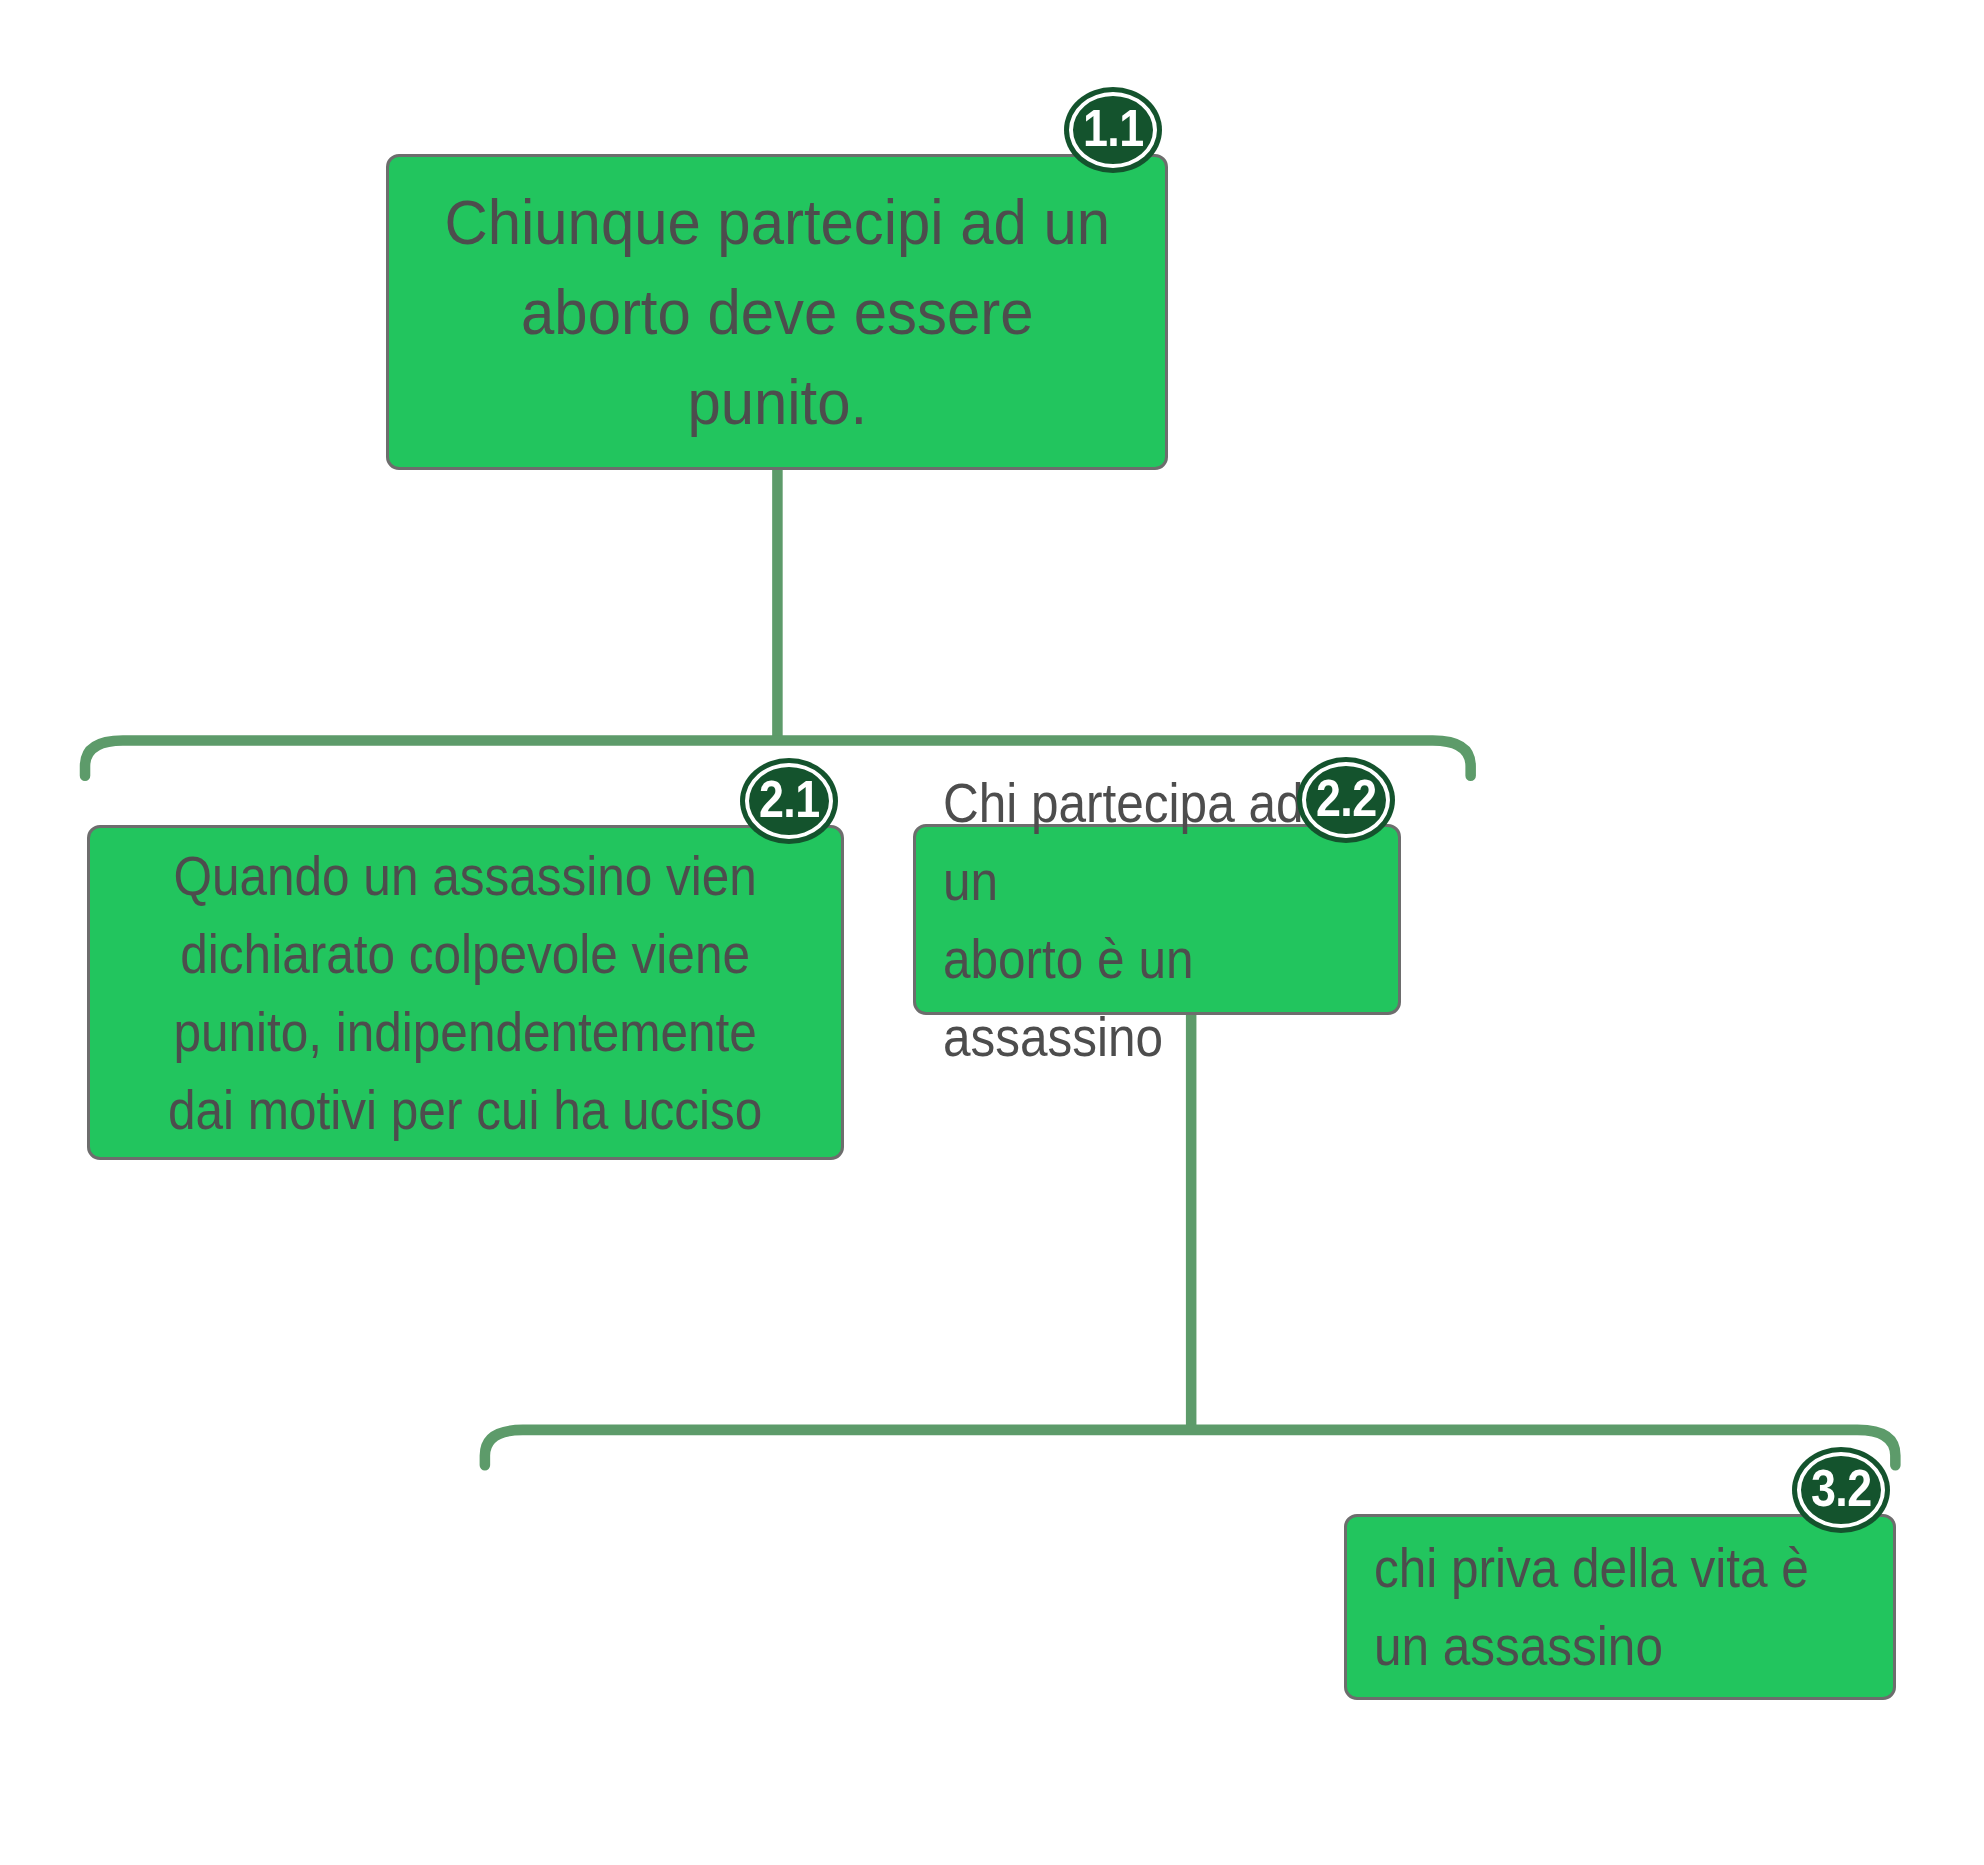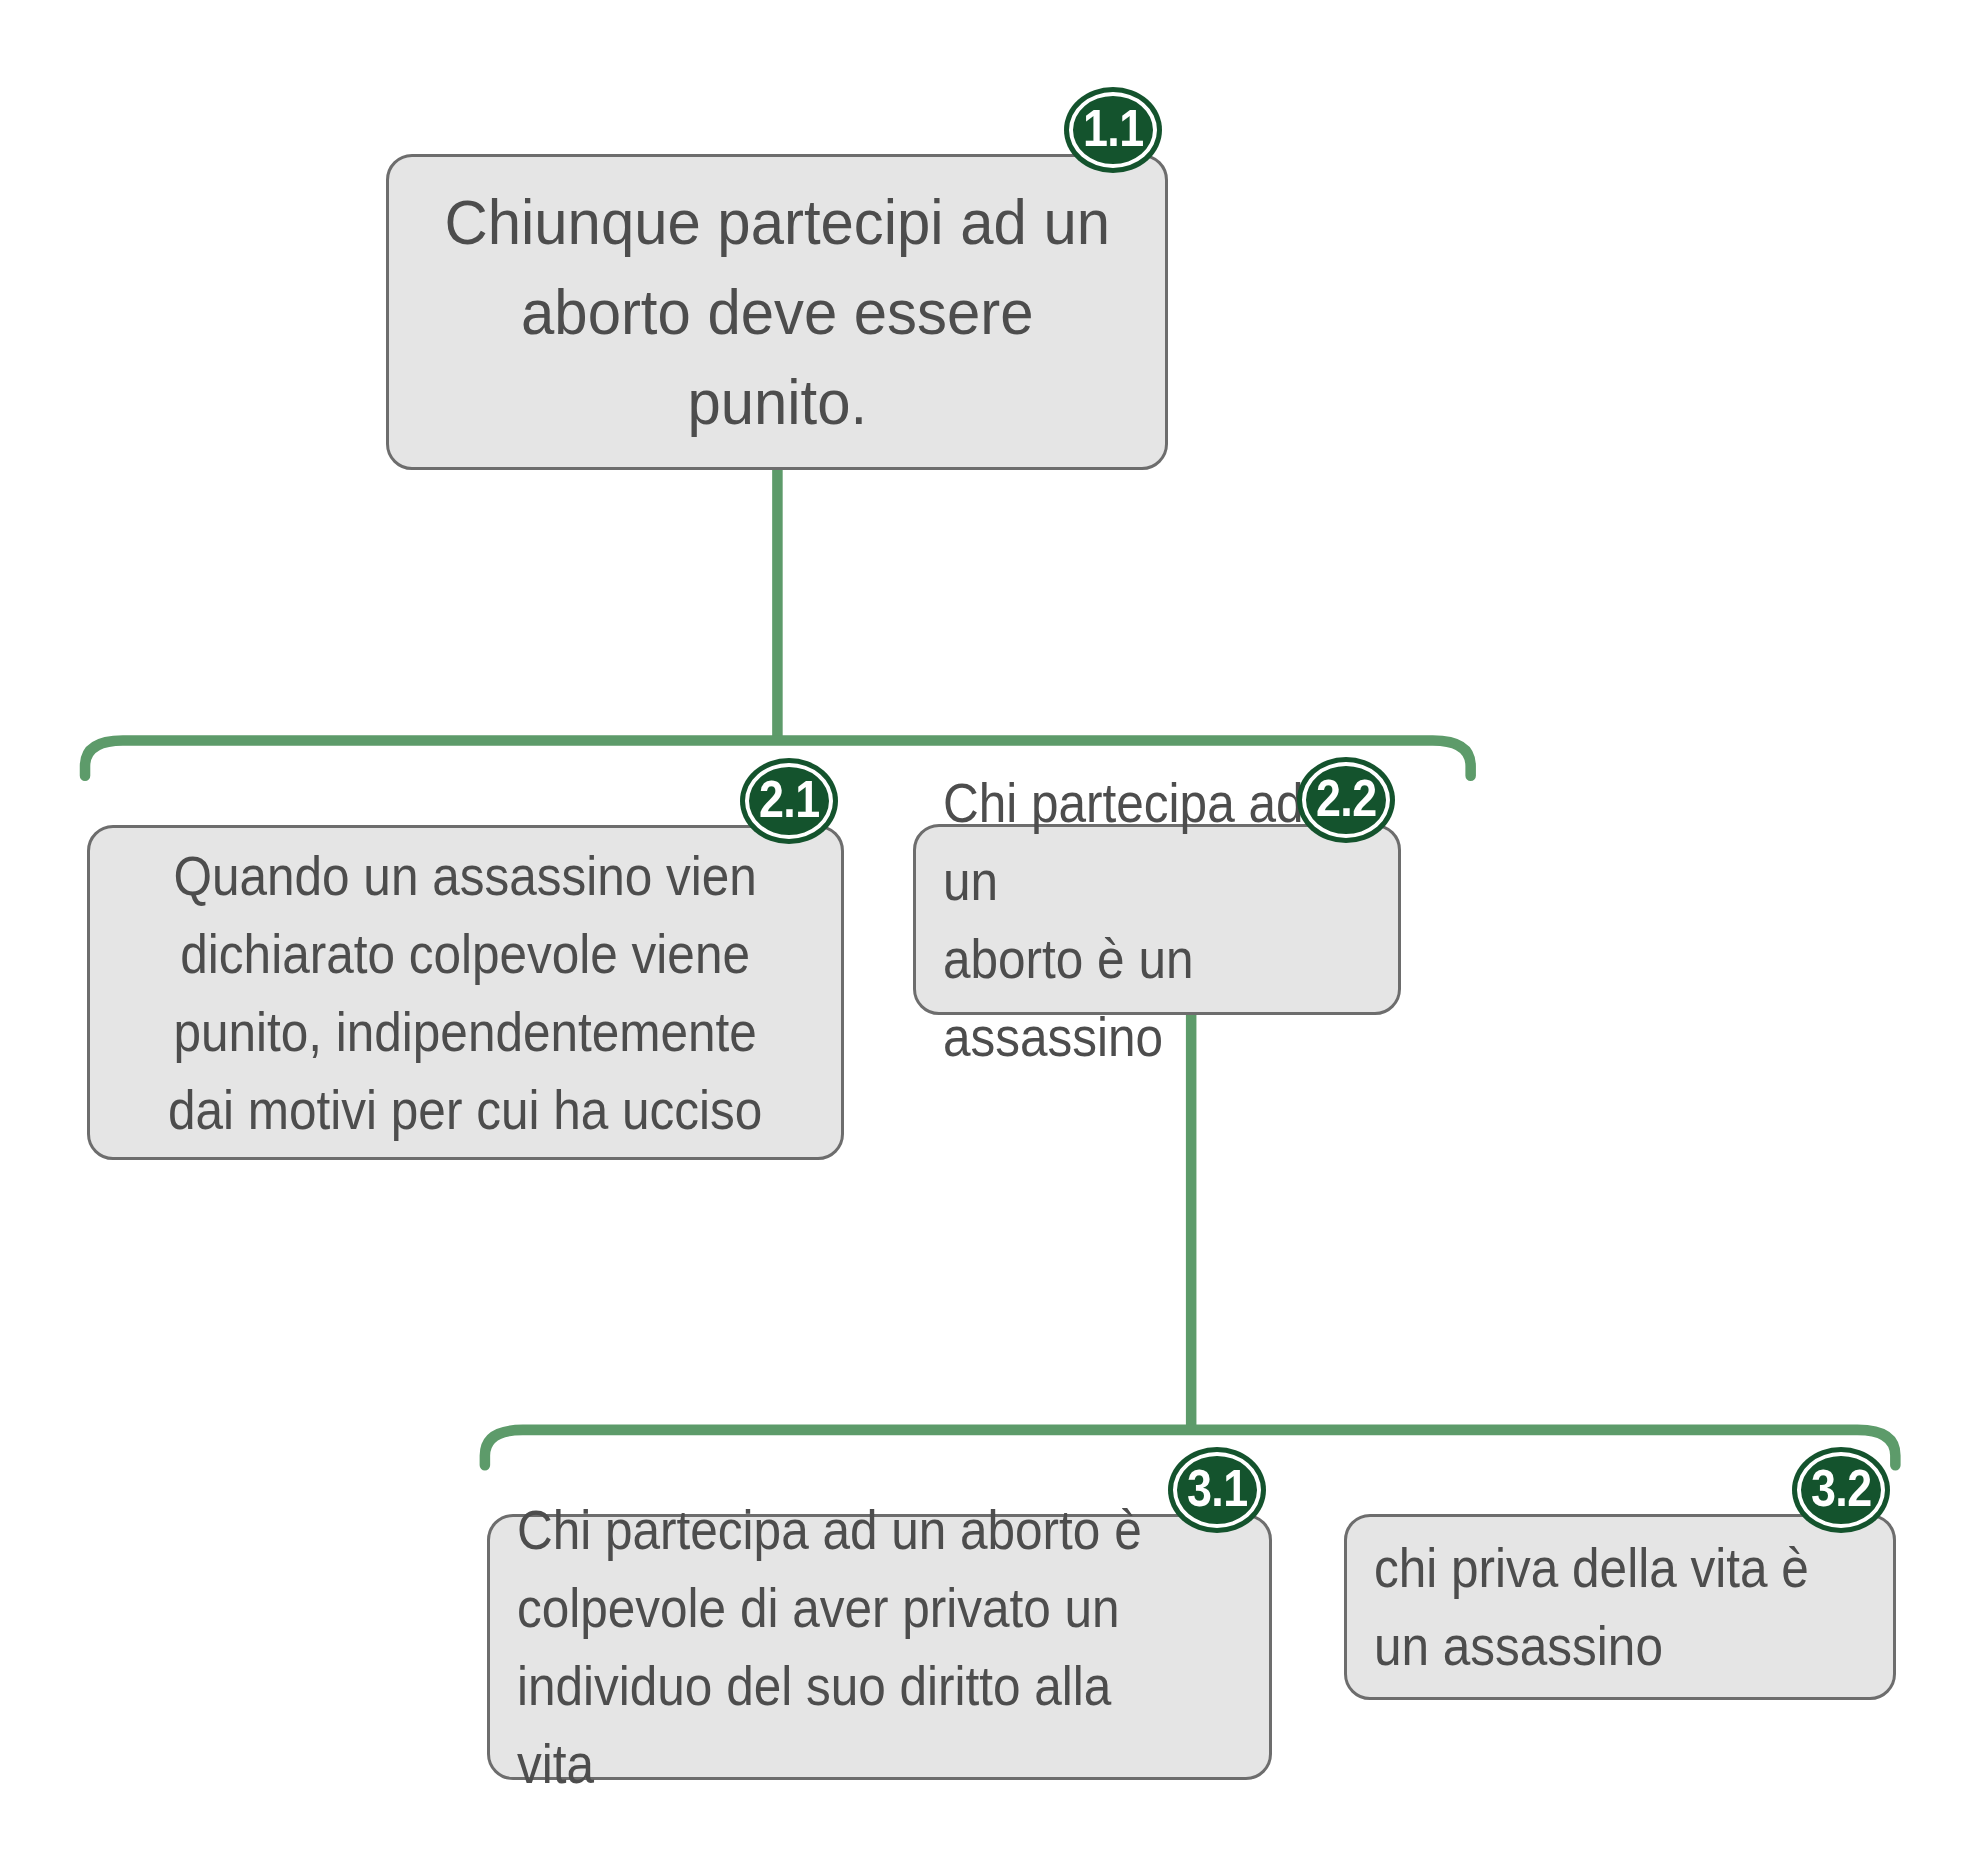--- a/index.html
+++ b/index.html
@@ -23,23 +23,23 @@
     z-index: 0;
   }
   .node {
     position: absolute;
     z-index: 1;
   }
   .box {
     position: absolute;
     inset: 0;
     box-sizing: border-box;
-    background: #e5e5e5;
+    background: #22c55e;
     border: 3.4px solid #6d6d6d;
-    border-radius: 26px;
+    border-radius: 13px;
     display: flex;
     align-items: center;
     justify-content: center;
   }
   .align-left .box {
     justify-content: flex-start;
     padding-left: 27px;
   }
   .box-text {
     display: inline-block;
@@ -137,31 +137,20 @@
     <div class="box">
       <div class="box-text">Chi partecipa ad un
 aborto è un assassino</div>
     </div>
     <div class="badge">
       <span class="badge-ring"></span>
       <span class="badge-label">2.2</span>
     </div>
   </div>
 
-  <div class="node align-left" style="left:487px; top:1514px; width:785px; height:266px;">
-    <div class="box">
-      <div class="box-text">Chi partecipa ad un aborto è
-colpevole di aver privato un
-individuo del suo diritto alla vita</div>
-    </div>
-    <div class="badge">
-      <span class="badge-ring"></span>
-      <span class="badge-label">3.1</span>
-    </div>
-  </div>
 
   <div class="node align-left" style="left:1344px; top:1514px; width:552px; height:186px;">
     <div class="box">
       <div class="box-text">chi priva della vita è
 un assassino</div>
     </div>
     <div class="badge">
       <span class="badge-ring"></span>
       <span class="badge-label">3.2</span>
     </div>

